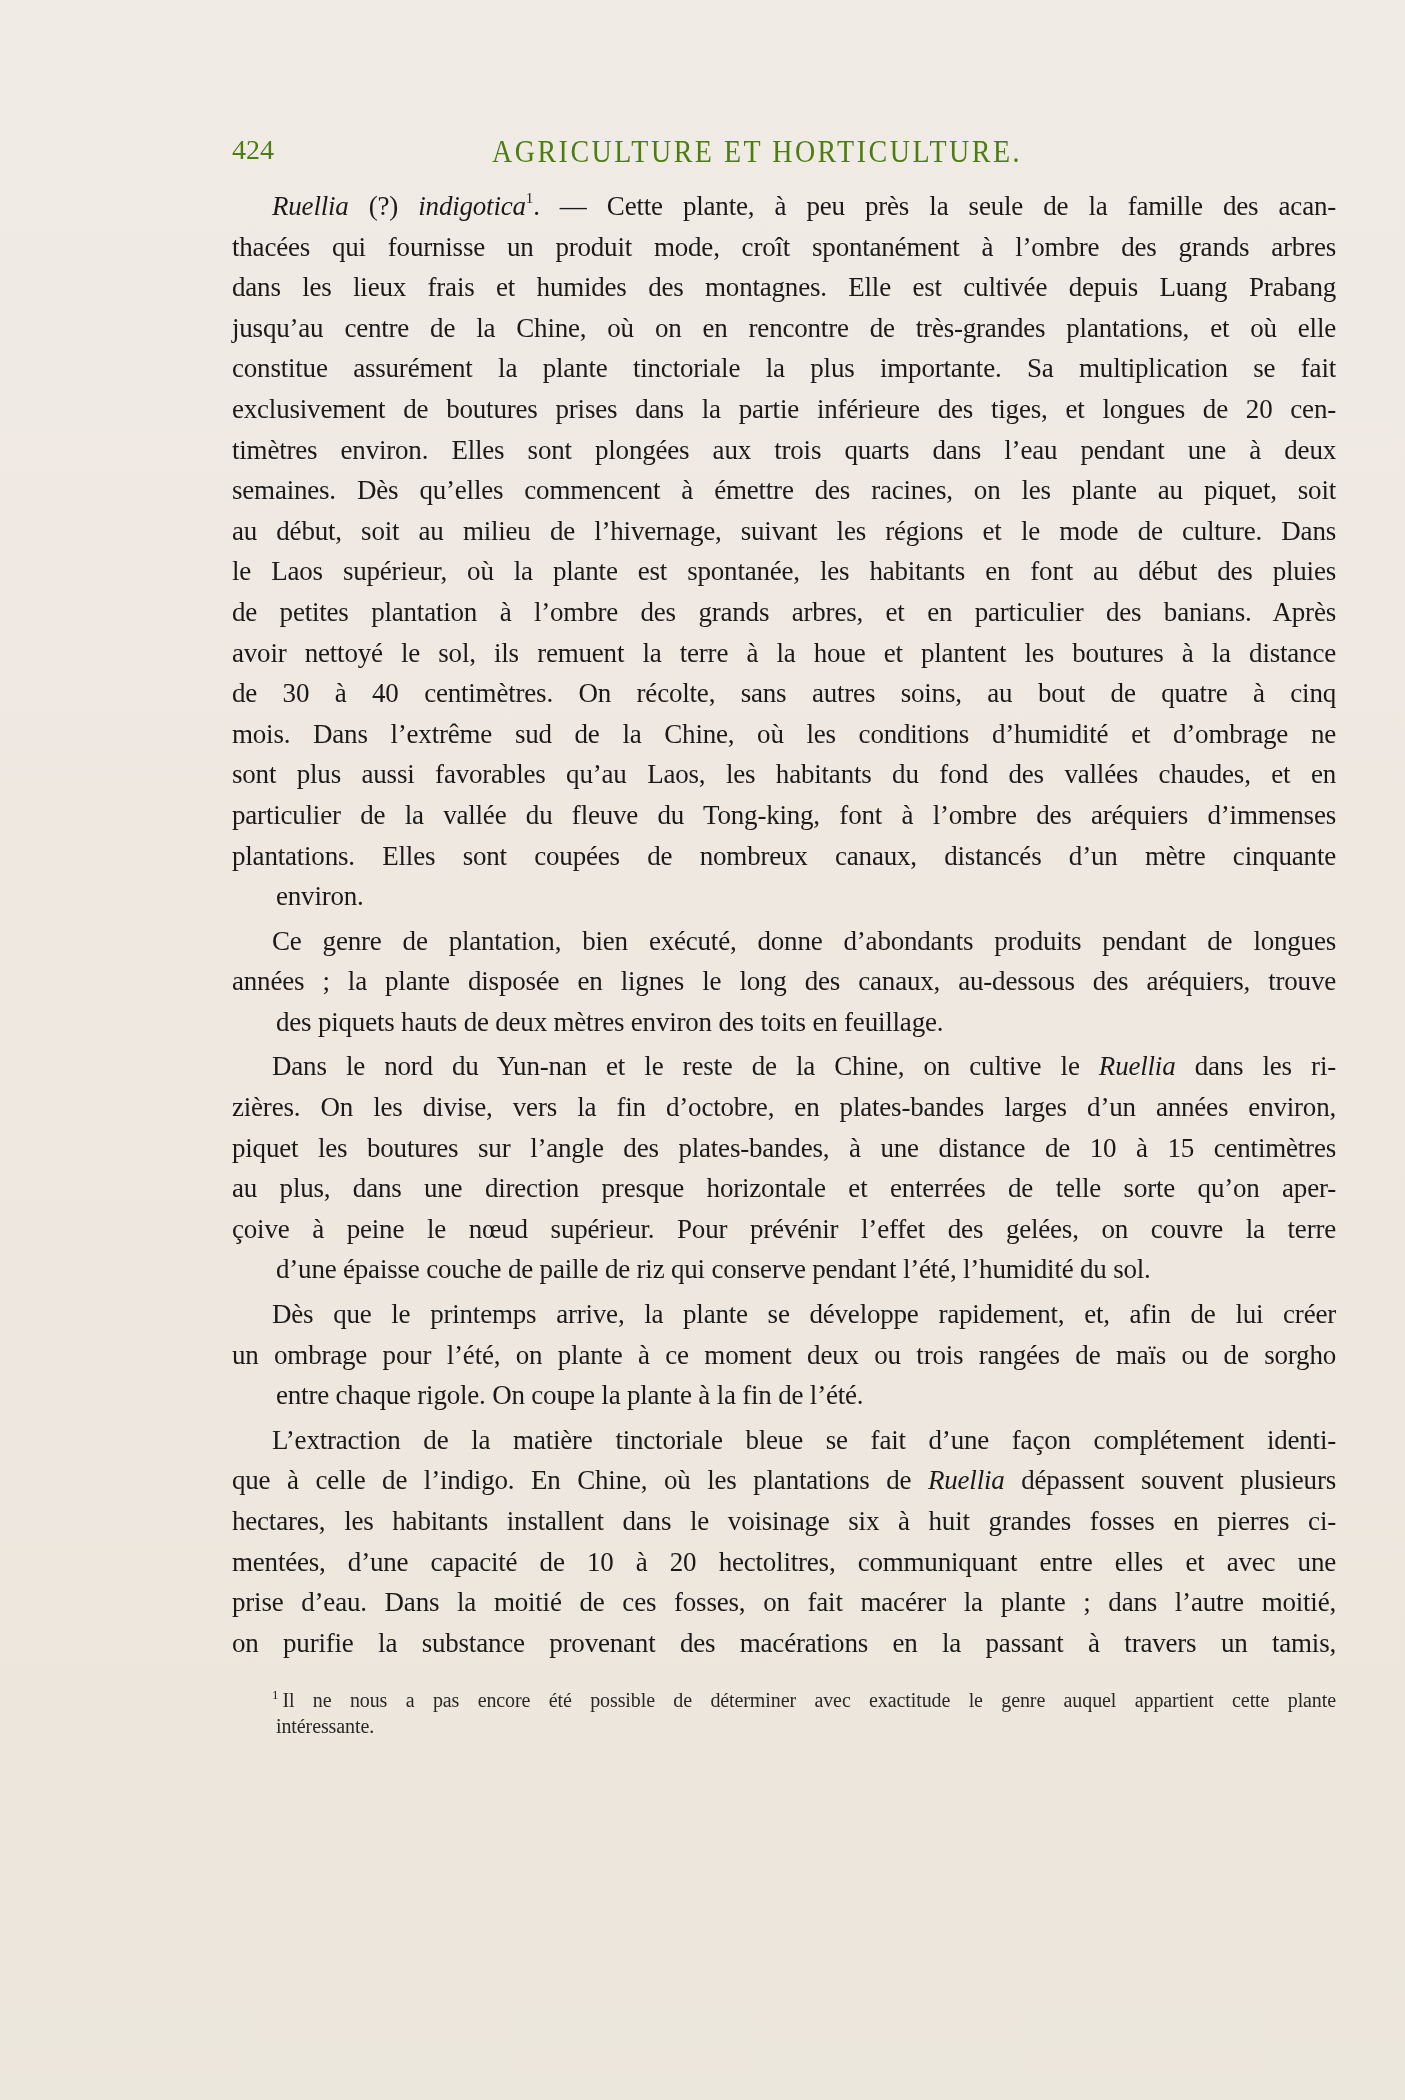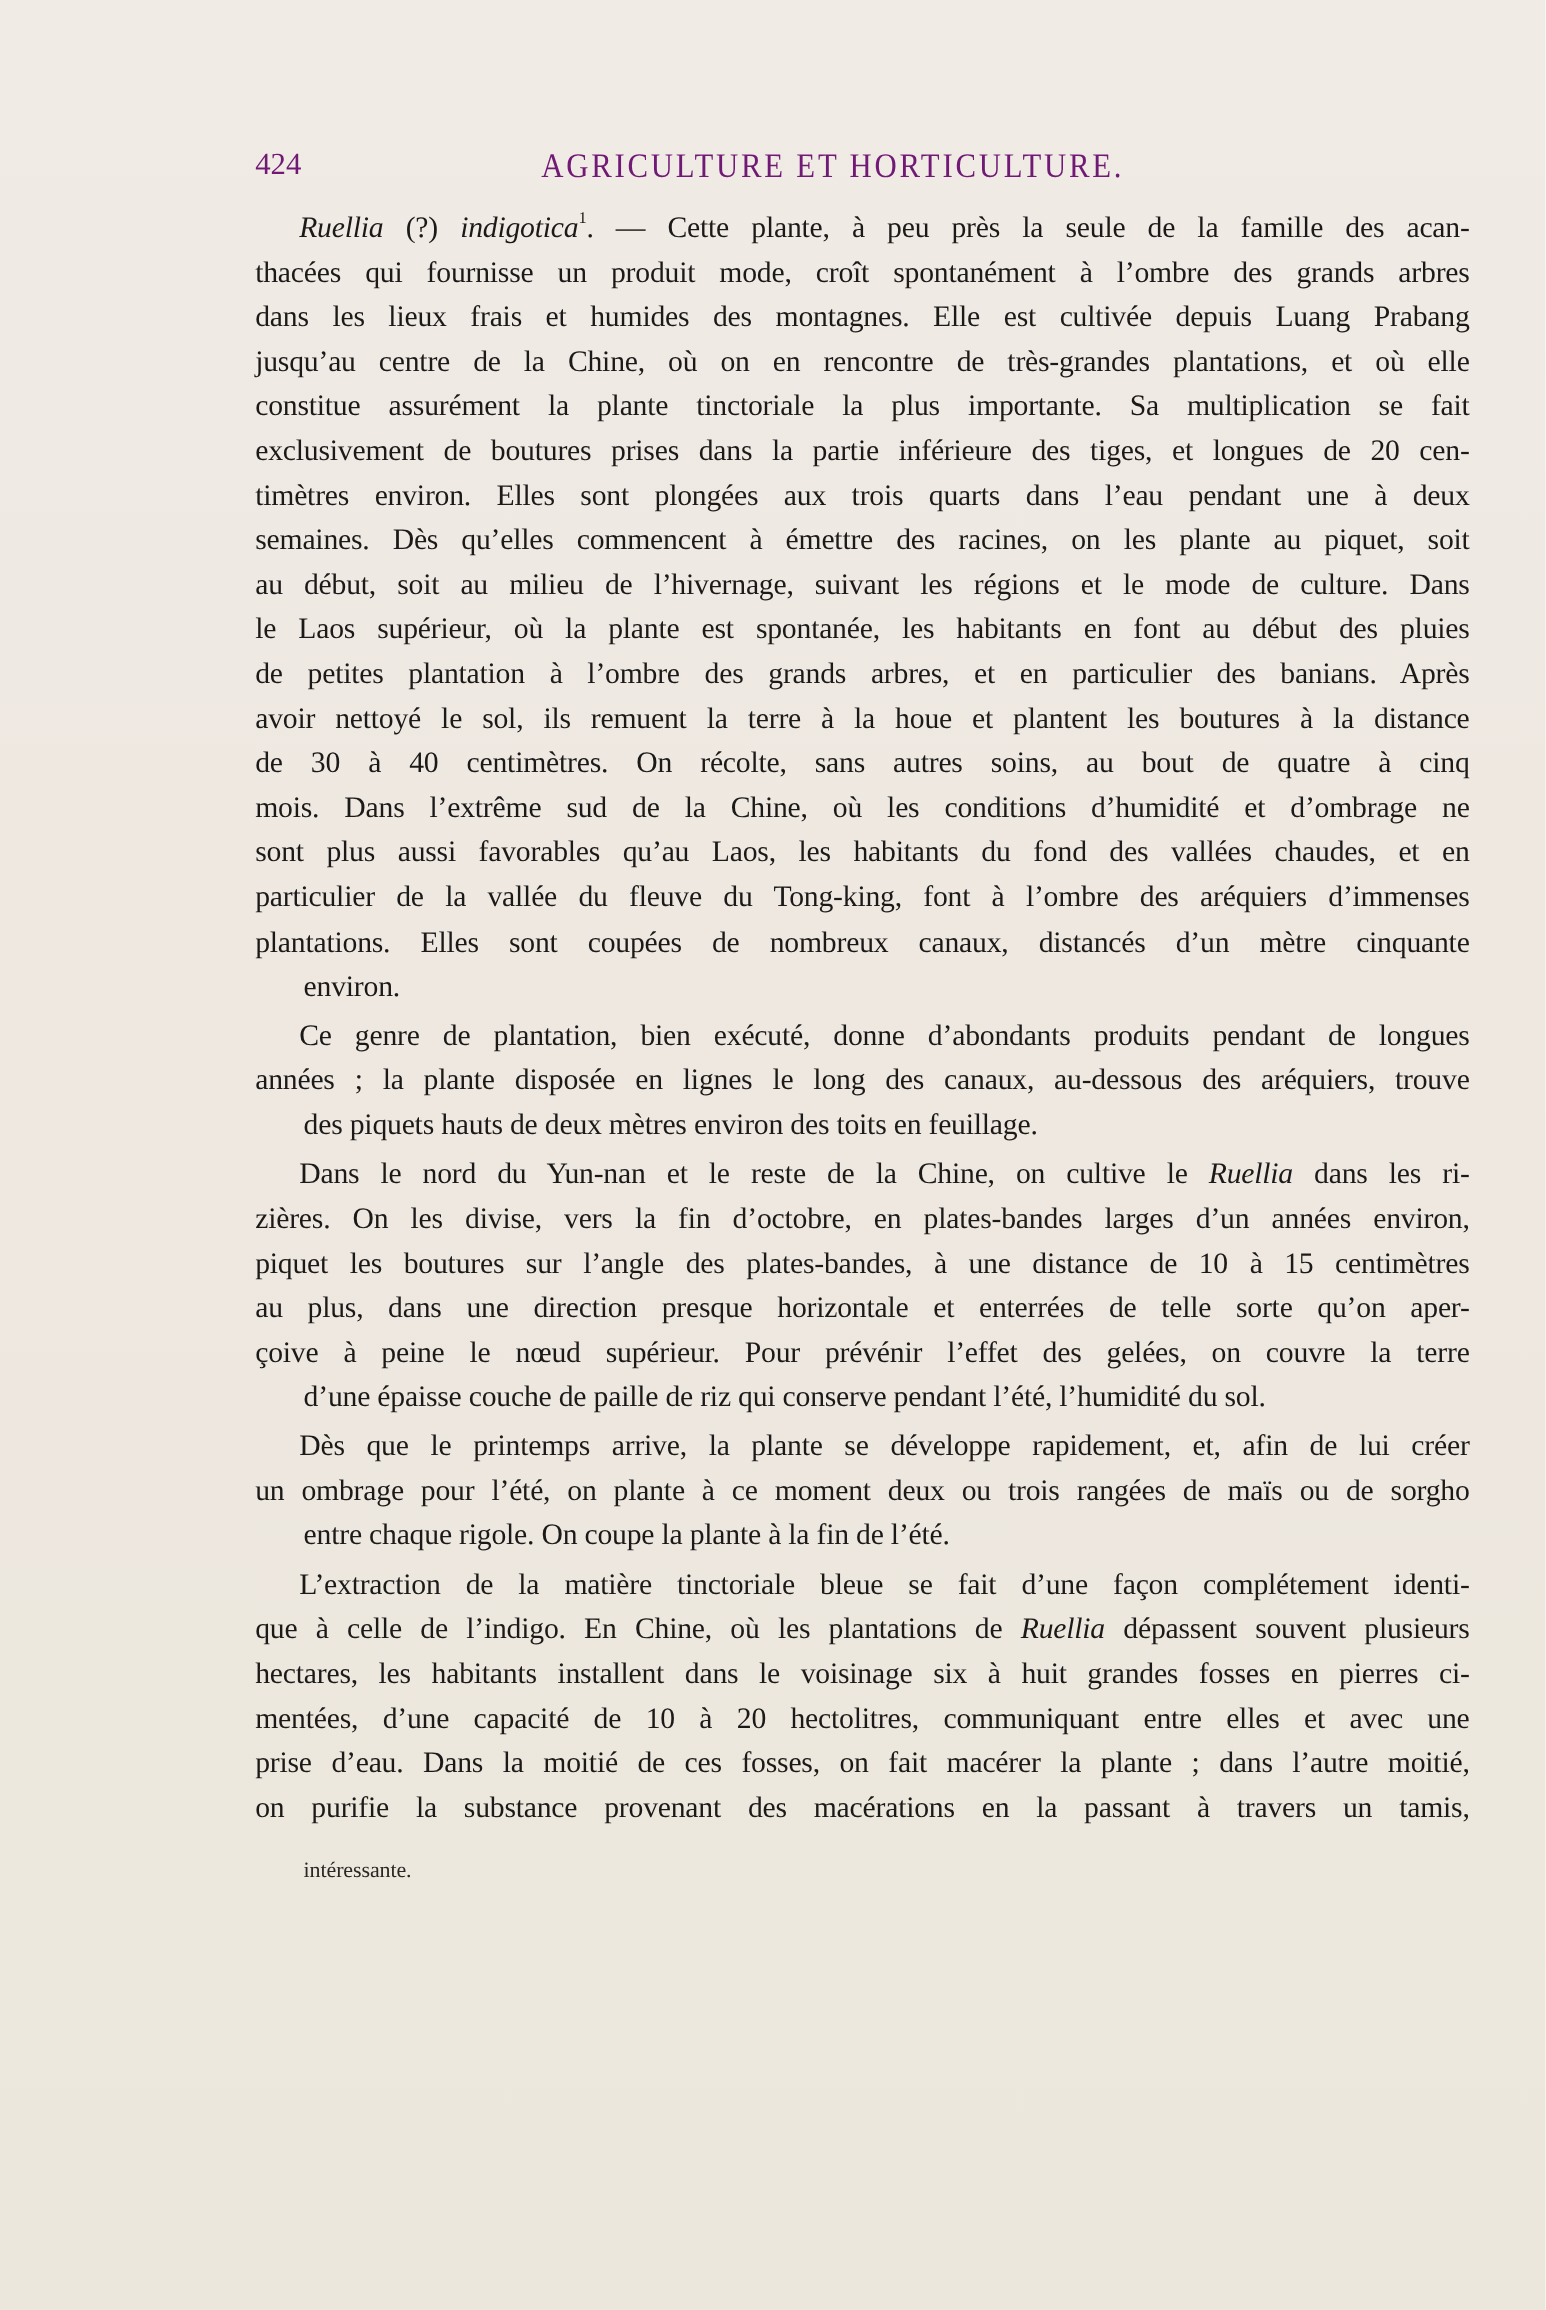--- a/index.html
+++ b/index.html
@@ -20,21 +20,21 @@
       position: absolute;
       left: 232px;
       top: 130px;
       width: 1104px;
     }
     .running-head {
       position: relative;
       height: 44px;
       font-size: 28px;
       letter-spacing: 2.5px;
-      color: #701a75;
+      color: #4d7c0f;
     }
     .page-number {
       position: absolute;
       left: 0;
       top: 4px;
       letter-spacing: 0;
       font-size: 28px;
     }
     .header-title {
       position: absolute;
@@ -160,16 +160,17 @@
       <span class="line"><span>que à celle de l’indigo. En Chine, où les plantations de </span><em>Ruellia</em><span> dépassent souvent plusieurs</span></span>
       <span class="line">hectares, les habitants installent dans le voisinage six à huit grandes fosses en pierres ci-</span>
       <span class="line">mentées, d’une capacité de 10 à 20 hectolitres, communiquant entre elles et avec une</span>
       <span class="line">prise d’eau. Dans la moitié de ces fosses, on fait macérer la plante ; dans l’autre moitié,</span>
       <span class="line">on purifie la substance provenant des macérations en la passant à travers un tamis,</span>
     </div>
 
   </div>
 
   <div class="footnote">
+    <span class="line indent"><span class="fn-num">1</span><span>Il ne nous a pas encore été possible de déterminer avec exactitude le genre auquel appartient cette plante</span></span>
     <span class="line last">intéressante.</span>
   </div>
 
 </div>
 
 </body></html>

